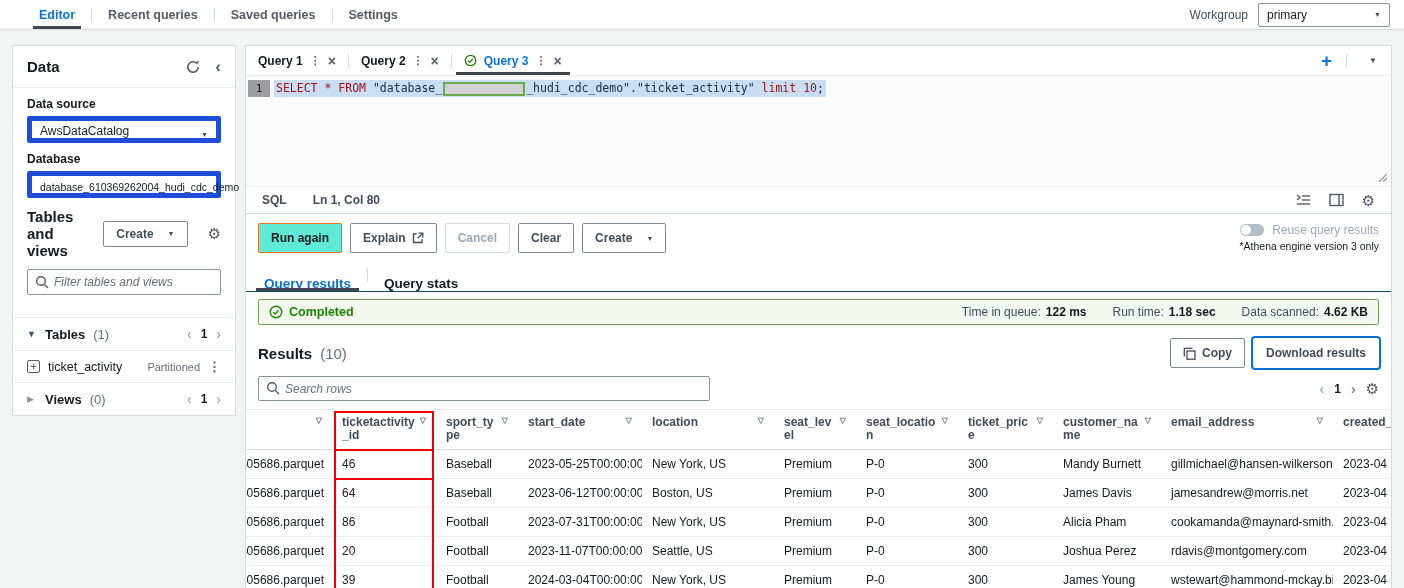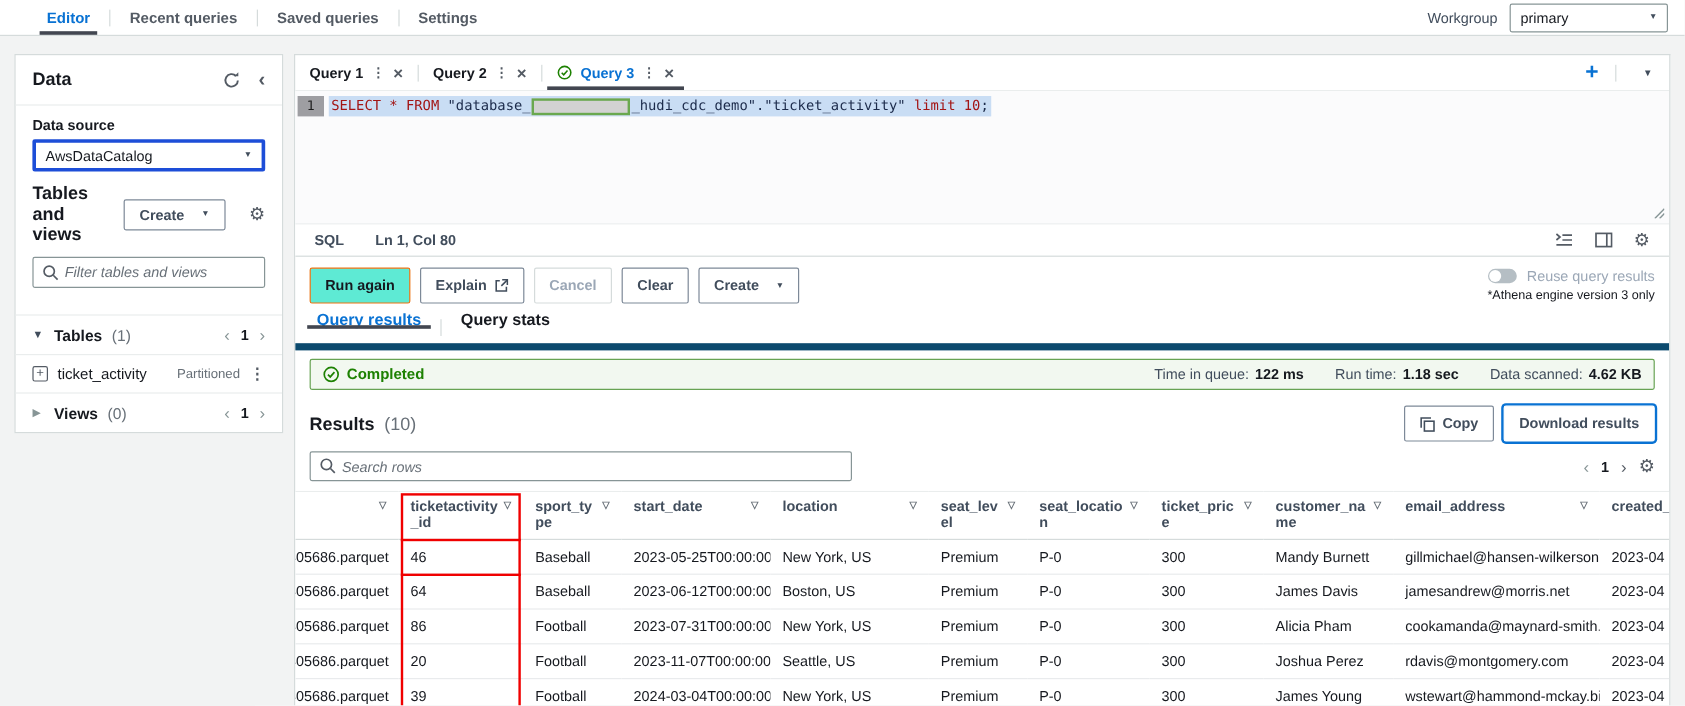--- a/index.html
+++ b/index.html
@@ -34,21 +34,21 @@
 
   
   .sb-head { display:flex; align-items:center; padding:12px 14px; }
   .sb-title { font-size:15px; font-weight:bold; }
   .sb-icons { margin-left:auto; display:flex; align-items:center; gap:14px; }
   .icon-btn { cursor:pointer; display:flex; align-items:center; color:#545b64; }
   .chev { font-size:17px; color:#545b64; line-height:12px; font-weight:bold; }
   .sb-div { border-top:1px solid #eaeded; }
   .field { padding:9px 14px 0 14px; }
   .field-label { font-size:12px; font-weight:bold; color:#16191f; margin-bottom:5px; }
-  .sb-select { height:27px; border:3px solid #1d4ed8; }
+  .sb-select { height:27px; border:5px solid #1d4ed8;align-items:flex-end; }
   .db-select span:first-child { font-size:10.5px; }
   .field:last-of-type { padding-bottom:12px; }
   .tv-head { display:flex; align-items:center; padding:10px 14px 8px 14px; gap:20px; }
   .tv-title { font-size:15px; font-weight:bold; flex:1; }
   .btn { background:#fff; border:1px solid #7d8998; border-radius:2px; height:26px;
     display:inline-flex; align-items:center; justify-content:center; gap:6px; padding:0 12px;
     font-size:12px; font-weight:bold; color:#414d5c; cursor:pointer; white-space:nowrap; }
   .gear { font-size:15px; color:#545b64; cursor:pointer; line-height:1; }
   .filter-wrap { margin:2px 14px 22px 14px; position:relative; }
   .filter-wrap input { width:100%; height:26px; border:1px solid #879596; border-radius:2px;
@@ -110,21 +110,21 @@
   .btn-disabled { color:#9ba7b6; border-color:#d5dbdb; cursor:default; }
   .act-right { margin-left:auto; display:flex; flex-direction:column; align-items:flex-end; gap:3px; }
   .toggle-row { display:flex; align-items:center; gap:8px; }
   .toggle { width:24px; height:12px; border-radius:7px; background:#b5bec4; position:relative; cursor:pointer; }
   .toggle::after { content:""; position:absolute; left:1px; top:1px; width:10px; height:10px;
     border-radius:50%; background:#fff; }
   .toggle-label { font-size:12px; color:#9ba7b6; }
   .engine-note { font-size:10.5px; color:#16191f; }
 
   
-  .rtabs { height:33px; display:flex; align-items:flex-start; border-bottom:6px solid #0c4a6e; padding-left:2px; }
+  .rtabs { height:33px; display:flex; align-items:flex-end; border-bottom:1px solid #0c4a6e; padding-left:2px; }
   .rtab { position:relative; display:flex; align-items:center; padding:0 16px; font-size:13.5px;
     font-weight:bold; color:#16191f; cursor:pointer; }
   .rtab.active { color:#0972d3; }
   .rtab.active::after { content:""; position:absolute; left:8px; right:8px; bottom:0; height:3px; background:#424650; }
 
   
   .banner { margin:7px 12px 0 12px; height:26px; background:#f2f8f0; border:1px solid #67a353;
     border-radius:2px; display:flex; align-items:center; padding:0 10px; }
   .banner-status { display:flex; align-items:center; gap:6px; font-size:12.5px; font-weight:bold; color:#1d8102; }
   .banner-stats { margin-left:auto; display:flex; align-items:center; gap:26px; }
@@ -209,20 +209,27 @@
         </span>
       </div>
       <div class="sb-div"></div>
       <div class="field">
         <div class="field-label">Data source</div>
         <div class="select sb-select">
           <span>AwsDataCatalog</span>
           <span class="caret">▼</span>
         </div>
       </div>
+      <div class="field">
+        <div class="field-label">Database</div>
+        <div class="select sb-select db-select">
+          <span>database_610369262004_hudi_cdc_demo</span>
+          <span class="caret">▼</span>
+        </div>
+      </div>
       <div class="tv-head">
         <span class="tv-title">Tables and views</span>
         <button class="btn">
           <span>Create</span>
             <span class="caret">▼</span>
         </button>
         <span class="gear">⚙</span>
       </div>
       <div class="filter-wrap">
         <span class="mag">

